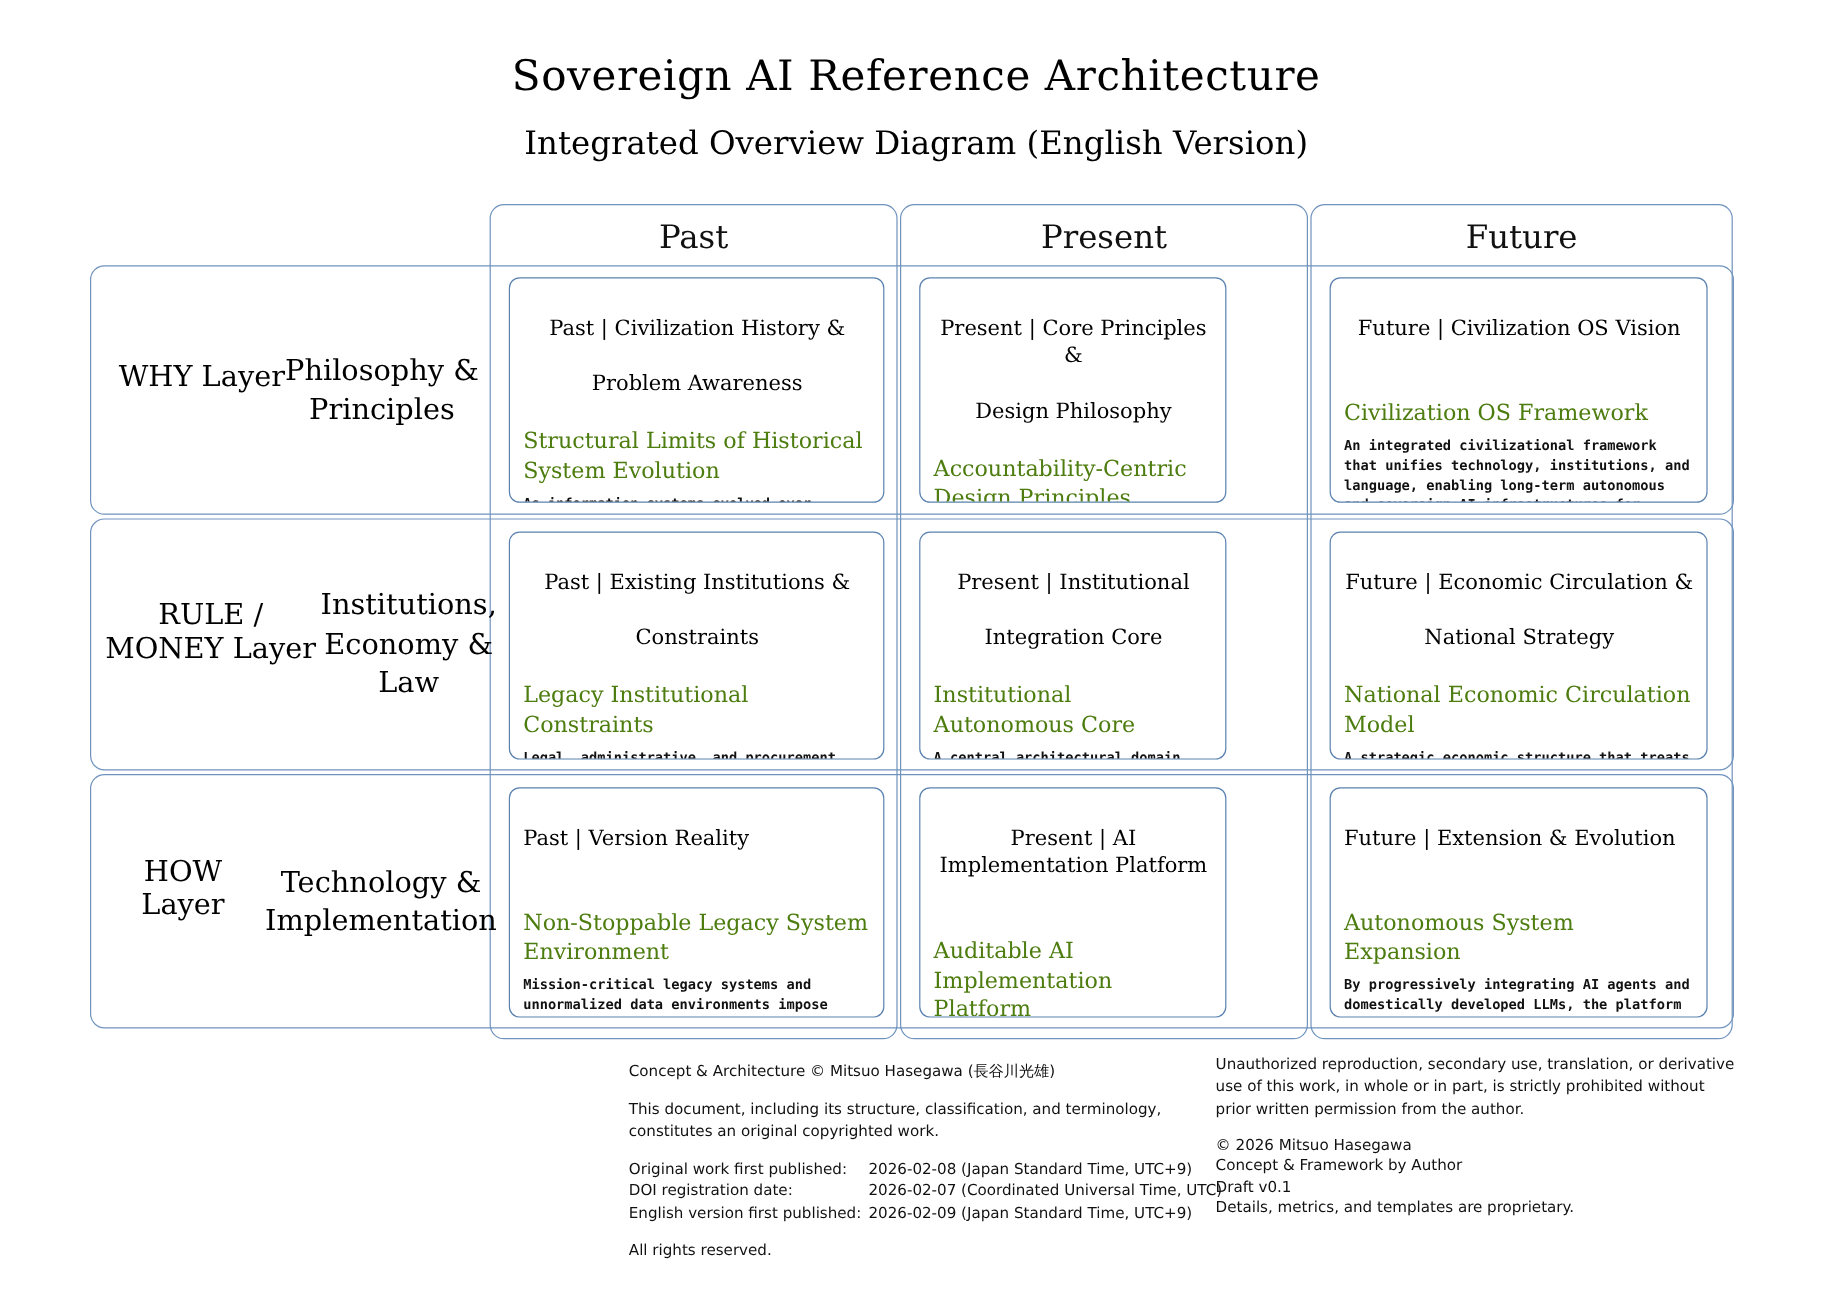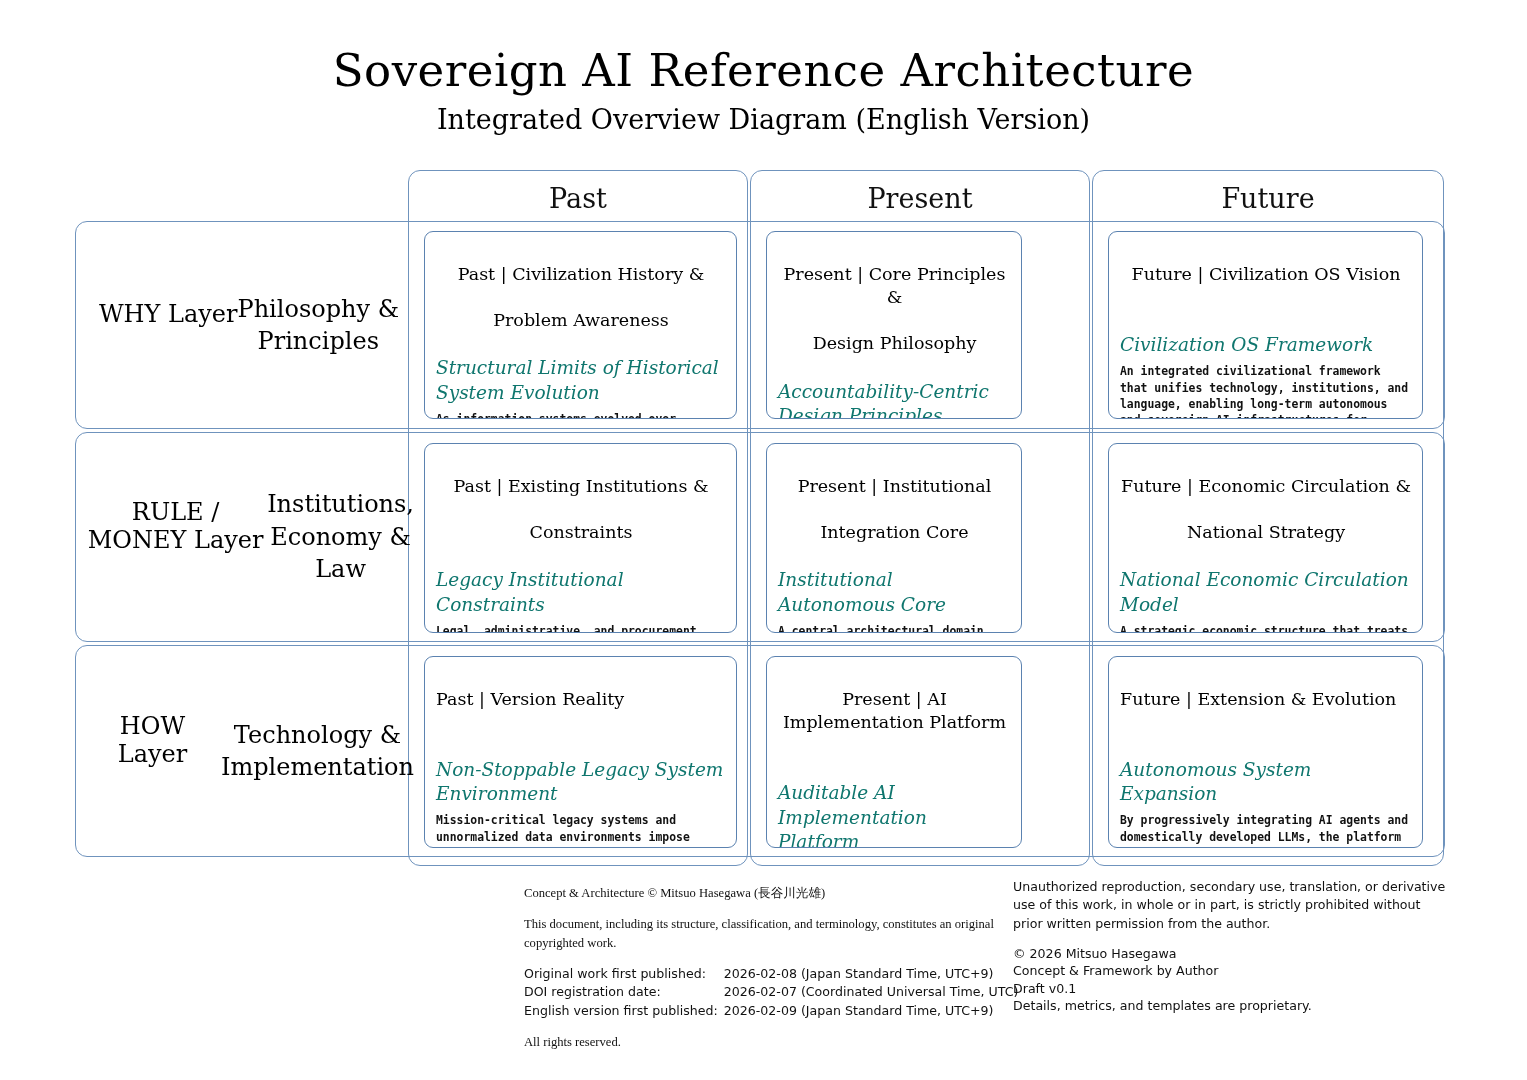--- a/index.html
+++ b/index.html
@@ -9,21 +9,21 @@
     font-family: "DejaVu Sans Mono", monospace;
     overflow: hidden;
   }
   .page { position: relative; width: 1527px; height: 1080px; }
 
   
   .title {
     position: absolute; left: 0; top: 44px; width: 1527px;
     text-align: center;
     font-family: "DejaVu Serif", serif;
-    font-size: 45px; letter-spacing: 0.5px; color: #000;
+    font-size: 35px; letter-spacing: 0.5px; color: #000;
   }
   .subtitle {
     position: absolute; left: 0; top: 104px; width: 1527px;
     text-align: center;
     font-family: "DejaVu Serif", serif;
     font-size: 27px; color: #000;
   }
 
   
   .col-frame {
@@ -83,23 +83,22 @@
     line-height: 1.32;
     color: #000;
     text-align: center;
     margin-bottom: 1px;
     white-space: pre-line;
   }
   .card .headline {
     font-family: "DejaVu Serif", serif;
     font-size: 18.5px;
     line-height: 1.3;
-    color: #0f766e;
+    color: #4d7c0f;
     margin-bottom: 6px;
-    font-style: italic;
   }
   .card .body {
     font-family: "DejaVu Sans Mono", monospace;
     font-weight: 700;
     font-size: 11.4px;
     line-height: 1.42;
     color: #111;
   }
 
   
@@ -118,21 +117,21 @@
   .footer-left {
     position: absolute; left: 524px; top: 884px; width: 470px;
     font-family: "DejaVu Sans", sans-serif;
     font-size: 12.6px; color: #111;
   }
   .footer-right {
     position: absolute; left: 1013px; top: 878px; width: 440px;
     font-family: "DejaVu Sans", sans-serif;
     font-size: 12.6px; color: #111; line-height: 1.45;
   }
-  .footer-left p { margin-bottom: 13px; line-height: 1.45; font-family: Liberation Serif, serif; }
+  .footer-left p { margin-bottom: 13px; line-height: 1.45; }
   .footer-right p { margin-bottom: 12px; }
   .date-table { border-collapse: collapse; margin-bottom: 13px; }
   .date-table td { padding: 0 0 1px 0; font-size: 12.6px; line-height: 1.38; vertical-align: top;
                    font-family: "DejaVu Sans", sans-serif; white-space: nowrap; }
   .date-table td.k { padding-right: 6px; }
   .meta-line { display: block; line-height: 1.38; }
 </style>
 </head>
 <body>
 

